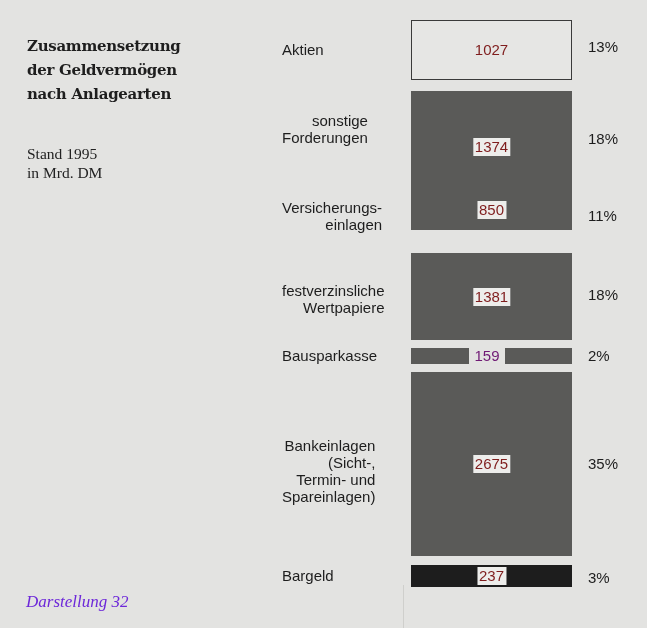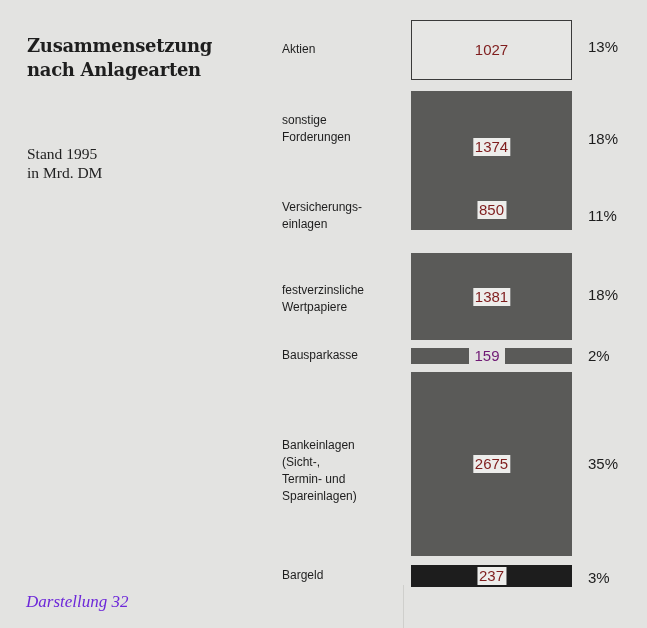--- a/index.html
+++ b/index.html
@@ -5,41 +5,42 @@
   html, body { margin:0; padding:0; }
   body {
     width:647px; height:628px; position:relative; overflow:hidden;
     background:#e3e3e1;
     font-family:"Liberation Sans", sans-serif;
     color:#1c1c1c;
   }
   .title {
     position:absolute; left:27px; top:34px; width:240px;
     font-family:"DejaVu Serif", serif; font-weight:bold;
-    font-size:18px; line-height:24px; color:#1e1e1e;
+    font-size:15px; line-height:24px; color:#1e1e1e;
     letter-spacing:-0.3px;
   }
   .title div { white-space:nowrap; }
   .subtitle {
     position:absolute; left:27px; top:144px;
     font-family:"Liberation Serif", serif; font-size:15.5px; line-height:19px;
     color:#222;
   }
   .figure-caption {
     position:absolute; left:26px; top:592px;
     font-family:"Liberation Serif", serif; font-style:italic;
     font-size:17px; color:#6d28d9;
   }
   .vline {
     position:absolute; left:403px; top:585px; width:1px; height:43px;
     background:#cfcfcc;
   }
   .label {
-    position:absolute; left:282px; font-size:12px; line-height:17px;
+    position:absolute; left:282px; font-size:15px; line-height:17px;
     color:#1d1d1d;
+    text-align:right;
   }
   .bar {
     position:absolute; left:411px; width:161px; box-sizing:border-box;
     background:#5a5a58;
   }
   .bar.white { background:#e6e6e4; border:1px solid #3a3a3a; }
   .bar.black { background:#1d1d1d; }
   .val {
     position:absolute; left:50%; top:50%; transform:translate(-50%,-50%);
     font-size:15px; line-height:16px; padding:1px 2px;
@@ -51,20 +52,21 @@
   }
   .bausparkasse-gap {
     position:absolute; left:469px; width:36px; height:18px; background:#e3e3e1;
   }
 </style>
 </head>
 <body>
 
 <div class="title">
   <div>Zusammensetzung</div>
+  <div>der Geldvermögen</div>
   <div>nach Anlagearten</div>
 </div>
 
 <div class="subtitle">
   <div>Stand 1995</div>
   <div>in Mrd. DM</div>
 </div>
 
 <div class="label" style="top:41px">
   <div>Aktien</div>

